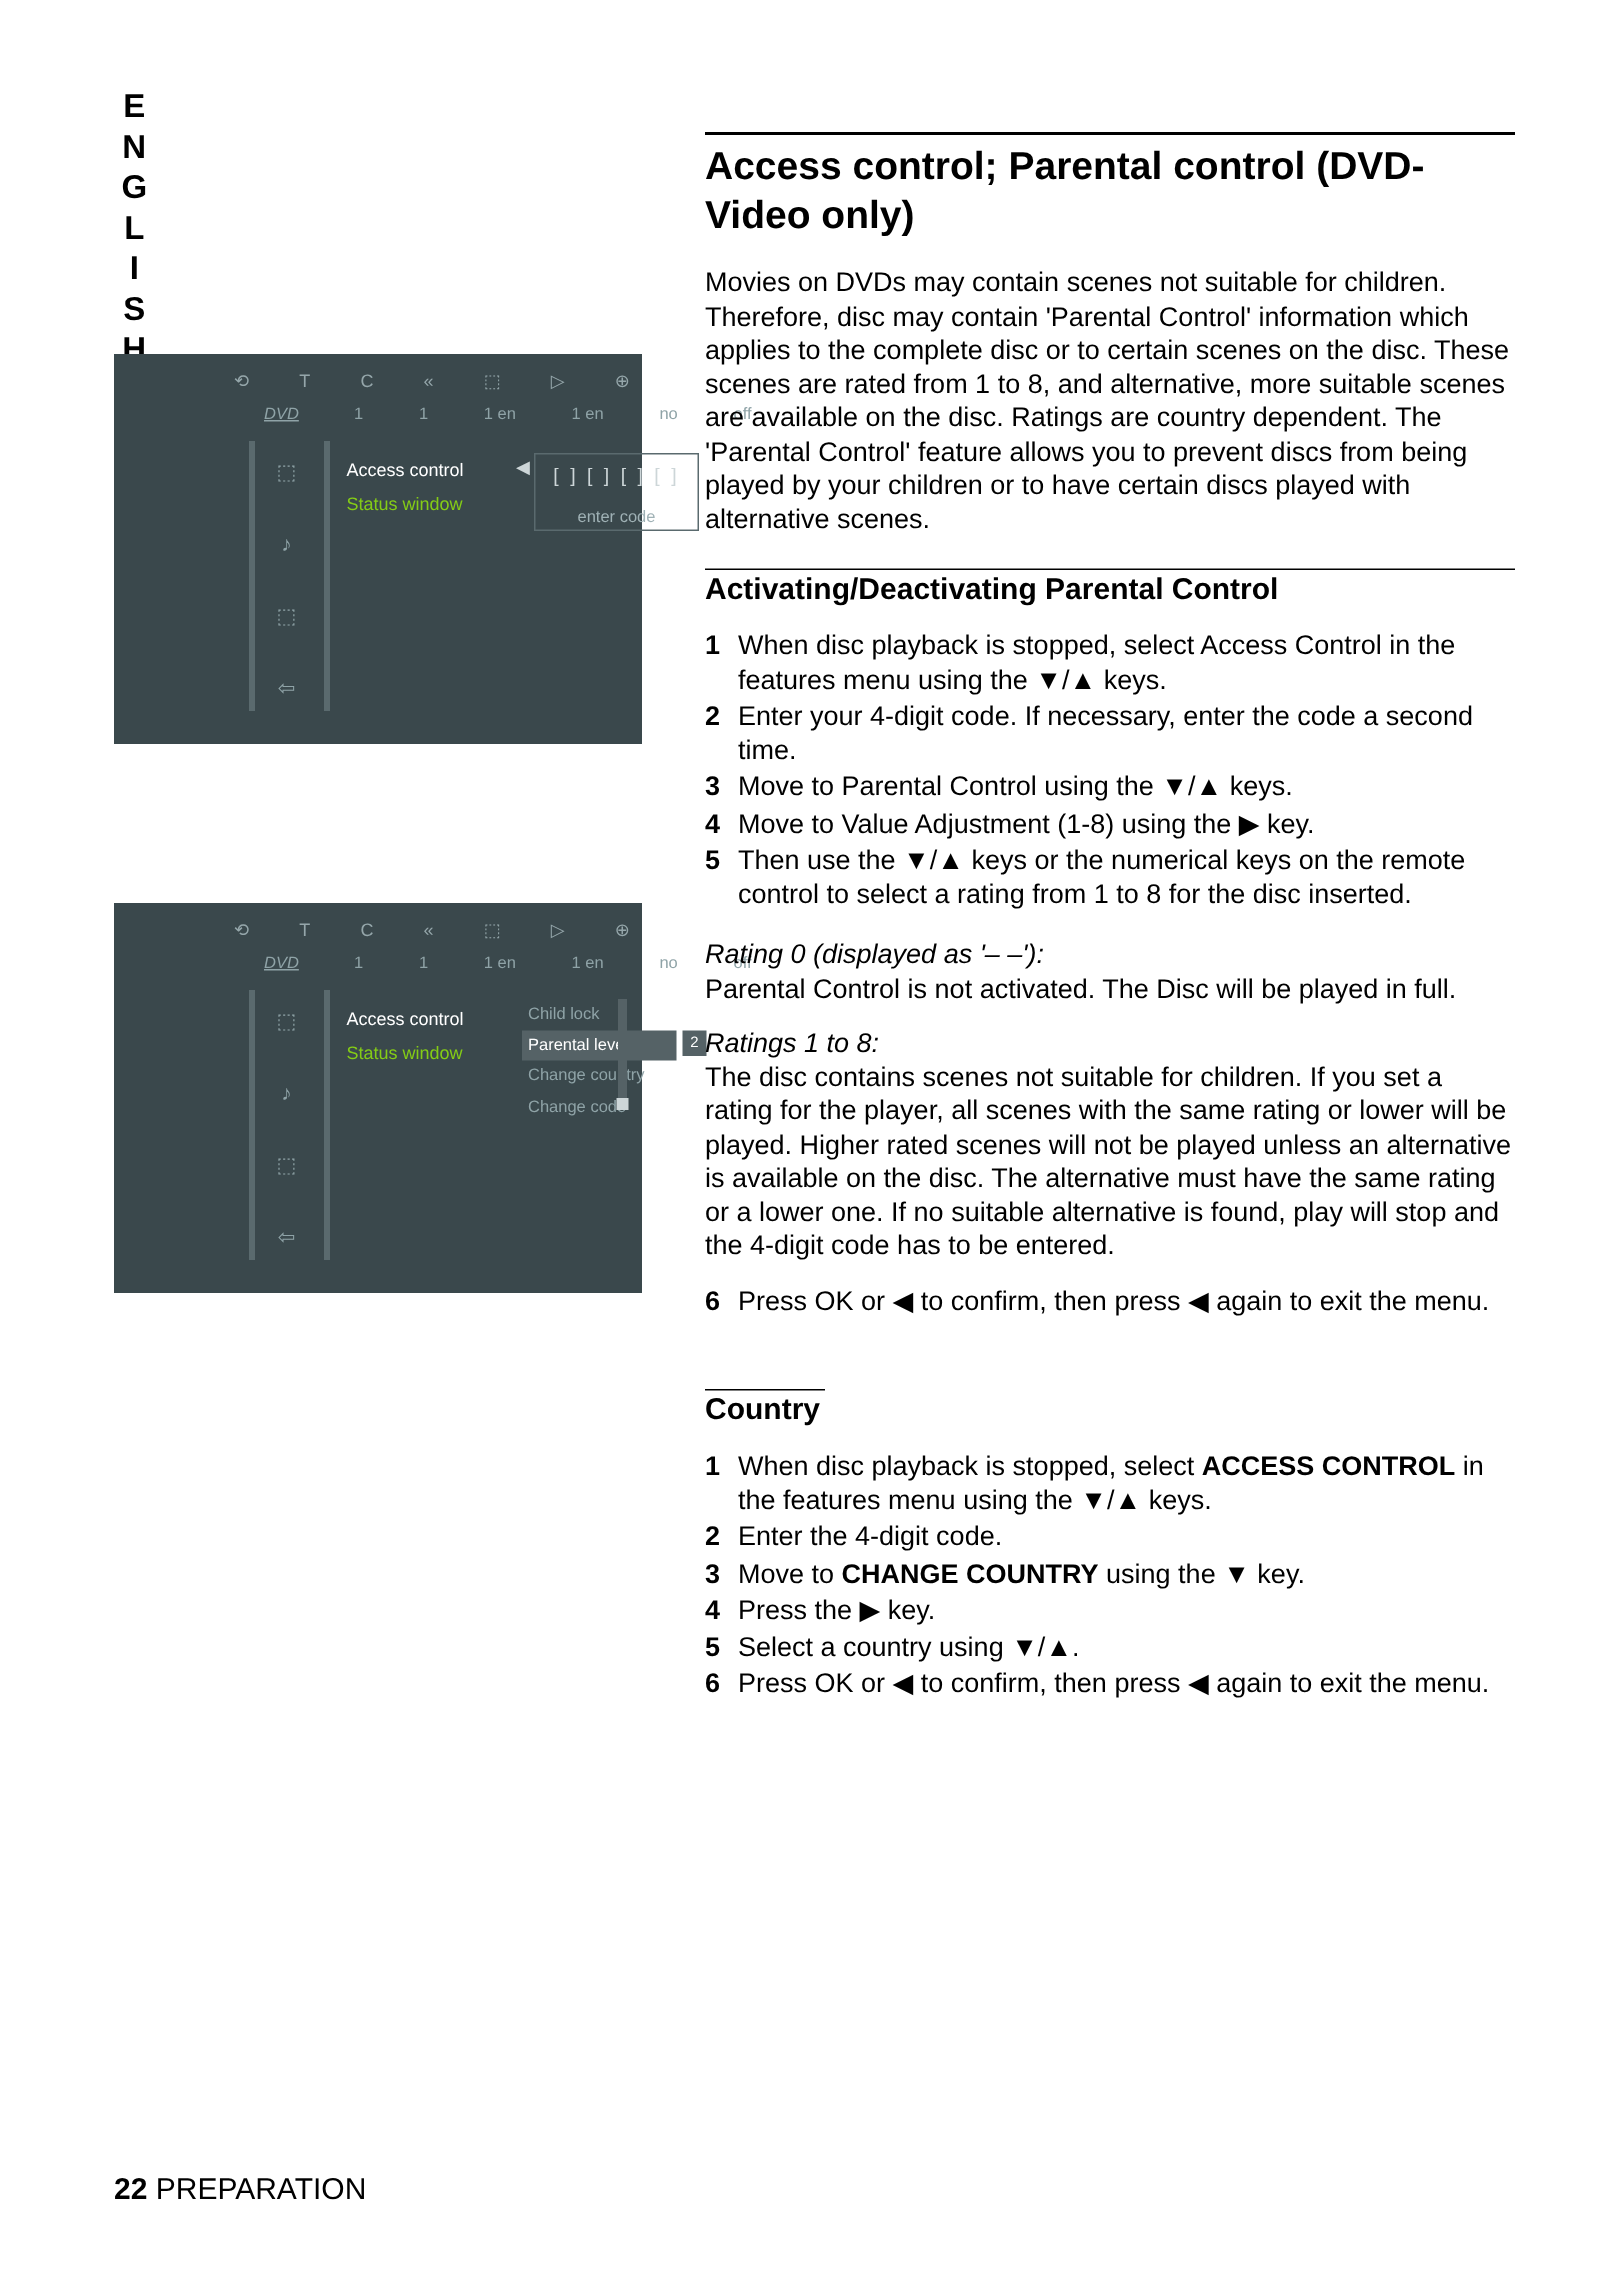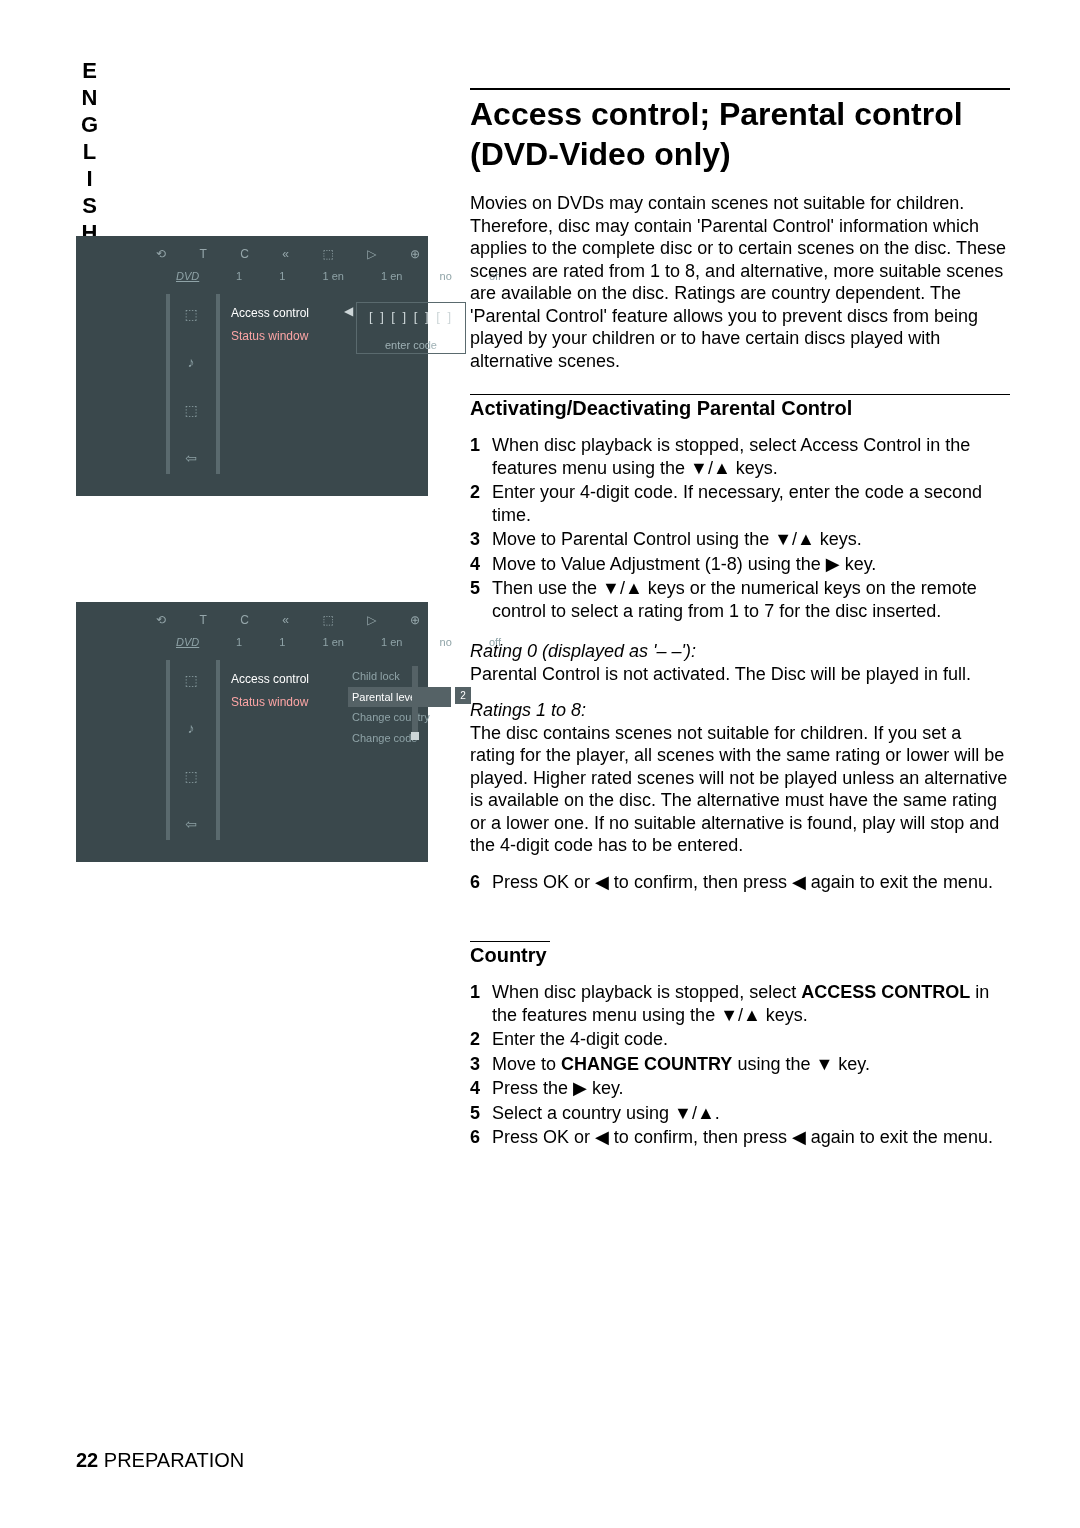--- a/index.html
+++ b/index.html
@@ -32,21 +32,21 @@
     position: absolute;
     left: 470px;
     top: 88px;
     width: 540px;
   }
   .section-rule {
     border-top: 2px solid #000;
     margin-bottom: 4px;
   }
   .section-title {
-    font-size: 32px;
+    font-size: 26px;
     font-weight: bold;
     line-height: 1.25;
     margin-bottom: 18px;
   }
   .body-text {
     font-size: 18px;
     line-height: 1.25;
     margin-bottom: 22px;
   }
   .sub-rule {
@@ -179,21 +179,21 @@
     color: #8fa3a7;
   }
   .osd-menu {
     position: absolute;
     left: 155px;
     top: 66px;
     font-size: 12px;
     line-height: 1.6;
   }
   .osd-menu .item {
-    color: #fca5a5;
+    color: #84cc16;
     padding: 2px 0;
   }
   .osd-menu .item.sel {
     color: #fff;
   }
   .osd-codebox {
     position: absolute;
     left: 280px;
     top: 66px;
     width: 110px;
@@ -383,21 +383,21 @@
       <li>
           <span class="num">3</span>
           <span class="step-text">Move to Parental Control using the ▼/▲ keys.</span>
         </li>
       <li>
           <span class="num">4</span>
           <span class="step-text">Move to Value Adjustment (1-8) using the ▶ key.</span>
         </li>
       <li>
           <span class="num">5</span>
-          <span class="step-text">Then use the ▼/▲ keys or the numerical keys on the remote control to select a rating from 1 to 7 for the disc inserted.</span>
+          <span class="step-text">Then use the ▼/▲ keys or the numerical keys on the remote control to select a rating from 1 to 8 for the disc inserted.</span>
         </li>
     </ol>
 
     <div class="rating-block">
       <div class="italic">Rating 0 (displayed as '– –'):</div>
       <div>Parental Control is not activated. The Disc will be played in full.</div>
     </div>
 
     <div class="rating-block">
       <div class="italic">Ratings 1 to 8:</div>

